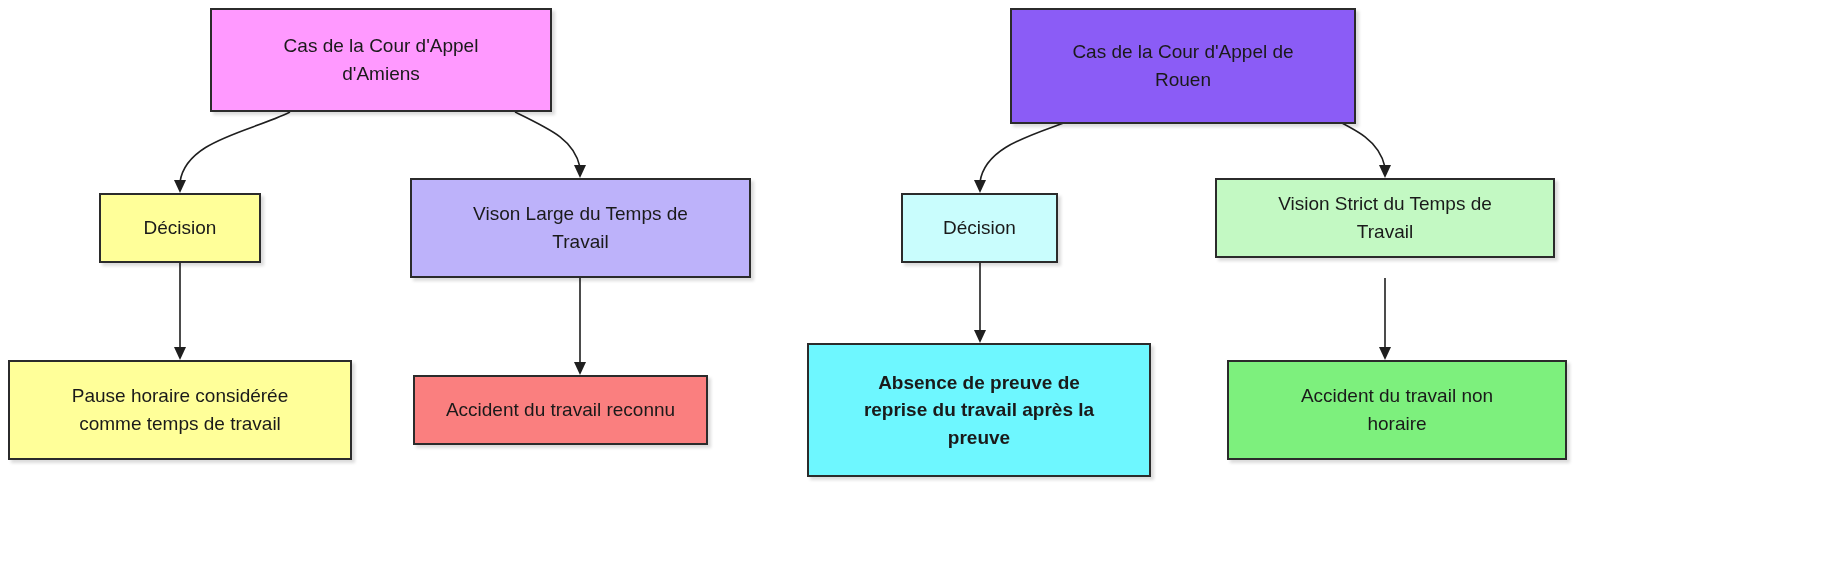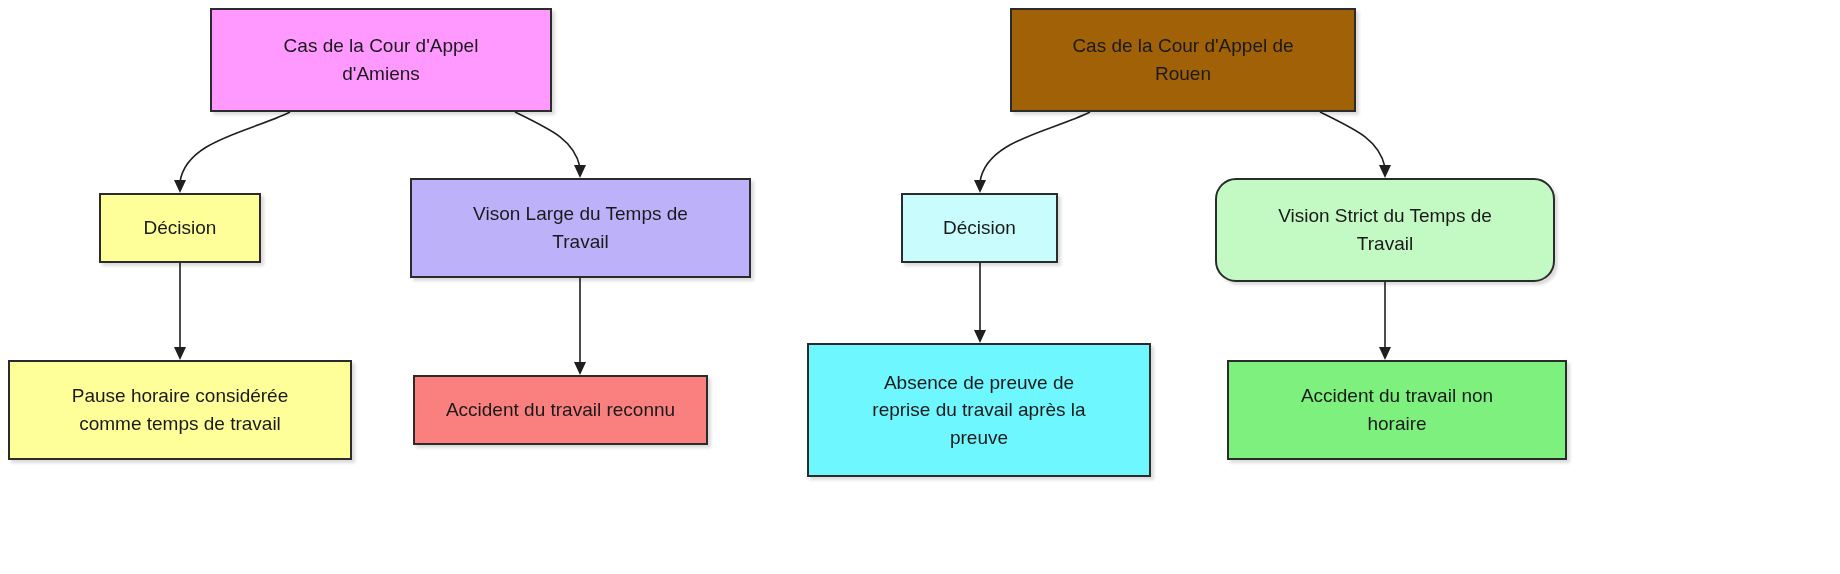--- a/index.html
+++ b/index.html
@@ -122,39 +122,39 @@
     <span class="node-label">
       <span>Pause horaire considérée</span><br>
       <span>comme temps de travail</span>
     </span>
   </div>
 
   <div class="node" style="left:413px; top:375px; width:295px; height:70px; background:#fa7f7f;">
     <span class="node-label">Accident du travail reconnu</span>
   </div>
 
-  <div class="node" style="left:1010px; top:8px; width:346px; height:104px; background:#a16207;">
+  <div class="node" style="left:1010px; top:8px; width:346px; height:116px; background:#8b5cf6;">
     <span class="node-label">
       <span>Cas de la Cour d'Appel de</span><br>
       <span>Rouen</span>
     </span>
   </div>
 
   <div class="node" style="left:901px; top:193px; width:157px; height:70px; background:#c9fdfd;">
     <span class="node-label">Décision</span>
   </div>
 
-  <div class="node" style="left:1215px; top:178px; width:340px; height:104px; background:#c3f9c3;border-radius:21px;">
+  <div class="node" style="left:1215px; top:178px; width:340px; height:80px; background:#c3f9c3;">
     <span class="node-label">
       <span>Vision Strict du Temps de</span><br>
       <span>Travail</span>
     </span>
   </div>
 
-  <div class="node" style="left:807px; top:343px; width:344px; height:134px; background:#6ef7ff;">
+  <div class="node" style="left:807px; top:343px; width:344px; height:134px; background:#6ef7ff;font-weight:bold;">
     <span class="node-label">
       <span>Absence de preuve de</span><br>
       <span>reprise du travail après la</span><br>
       <span>preuve</span>
     </span>
   </div>
 
   <div class="node" style="left:1215px; top:360px; width:340px; height:100px; background:#7df07d;margin-left:12px;">
     <span class="node-label">
       <span>Accident du travail non</span><br>

